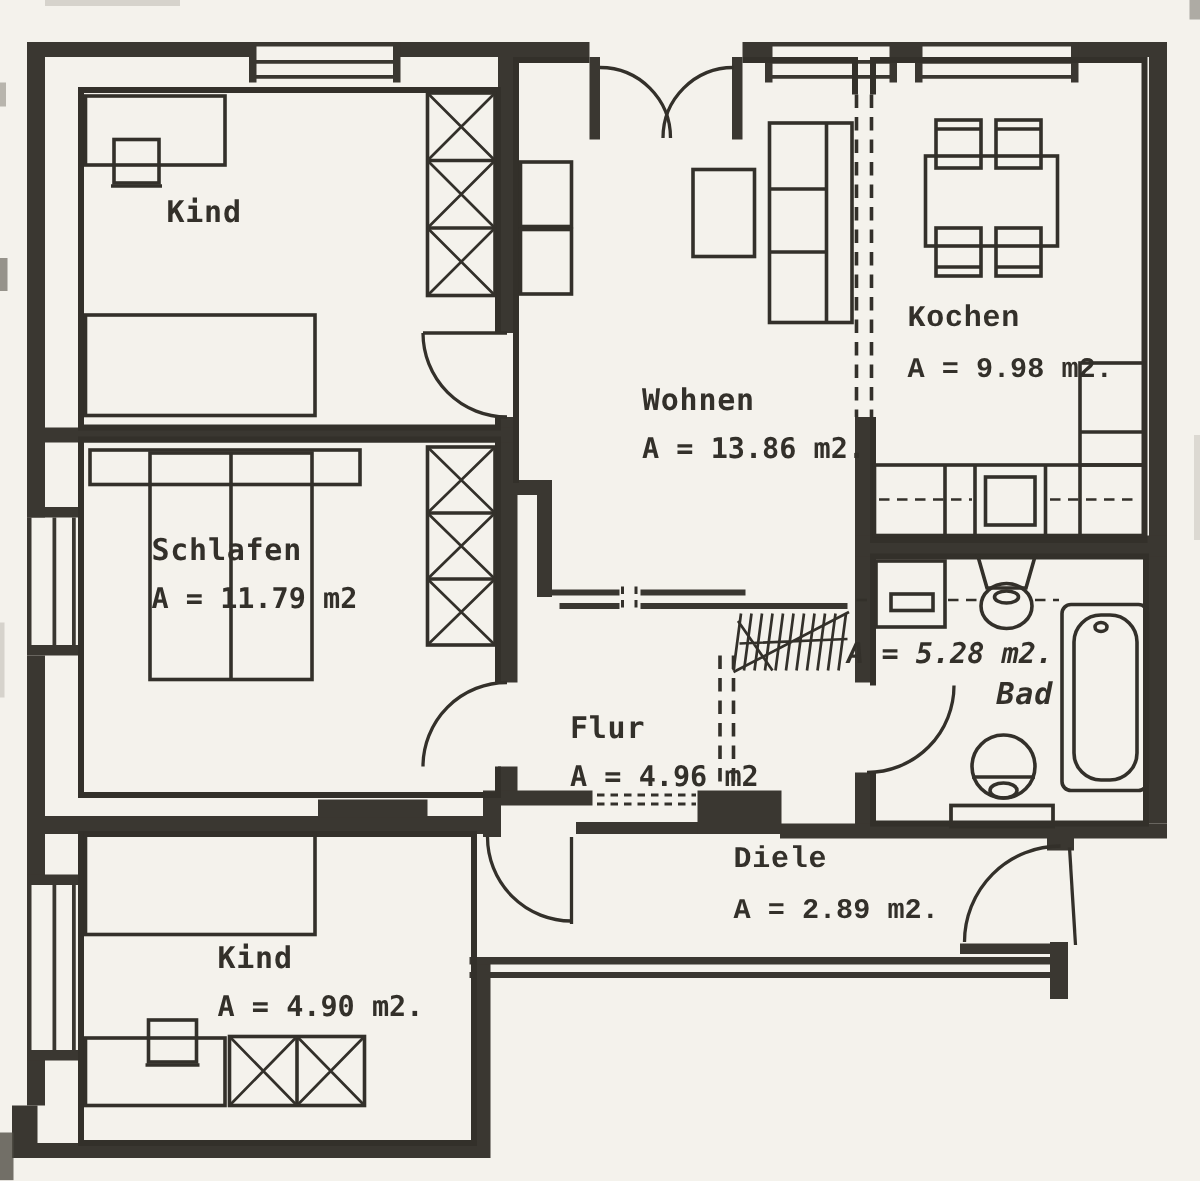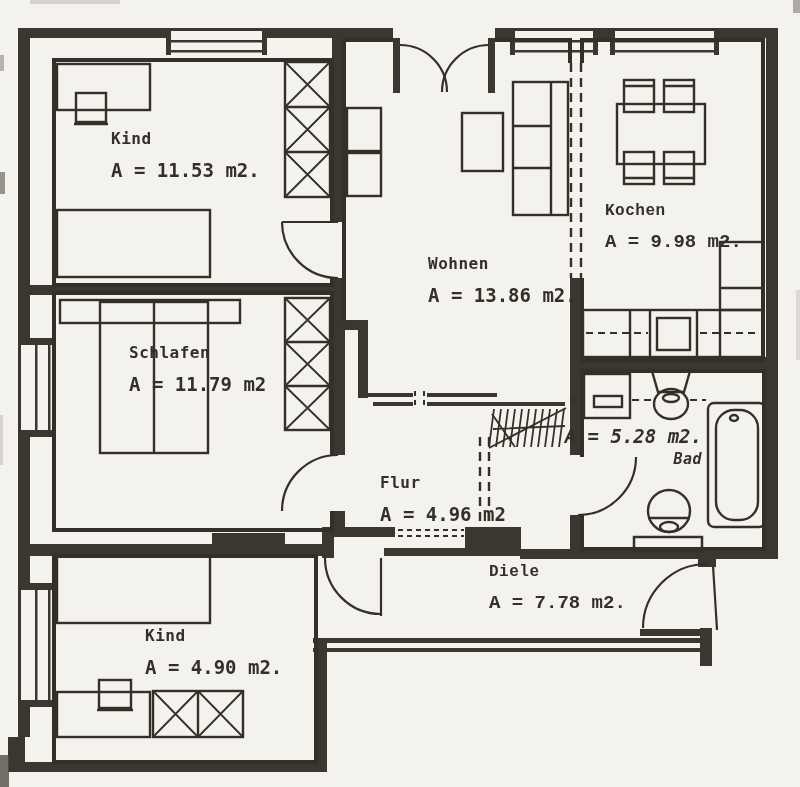--- a/index.html
+++ b/index.html
@@ -26,25 +26,25 @@
   .dash2{stroke-width:2;stroke-dasharray:5 4;}
   .dashf{stroke-width:1.8;stroke-dasharray:7 5;}
   .paperfill{fill:var(--paper);stroke:var(--ink);stroke-width:2.5;}
   .room-label{
     position:absolute;
     color:var(--ink);
     font-weight:700;
     white-space:nowrap;
     line-height:1;
   }
-  .room-name{font-size:16px;letter-spacing:.5px;}
+  .room-name{font-size:20px;letter-spacing:.5px;}
   .room-area{font-size:19px;margin-top:14px;letter-spacing:0;}
   .label-bad{text-align:right;width:150px;font-style:italic;}
   .label-bad .room-area{margin-top:0;}
-  .label-bad .room-name{margin-top:6px;font-size:15px;}
+  .label-bad .room-name{margin-top:6px;font-size:20px;}
 </style>
 </head>
 <body>
 
 <div class="page">
   <svg viewBox="0 0 800 787" width="800" height="787">
 
     <g class="wl">
       <rect x="20" y="28" width="148" height="10"></rect>
       <rect x="265" y="28" width="128" height="10"></rect>
@@ -280,50 +280,49 @@
       <rect x="0" y="415" width="3" height="50" fill="#b7b4ab" opacity="0.5"></rect>
       <rect x="0" y="755" width="9" height="32" fill="#514e46" opacity="0.8"></rect>
       <rect x="793" y="0" width="7" height="13" fill="#7f7c74" opacity="0.6"></rect>
       <rect x="796" y="290" width="4" height="70" fill="#c3c0b7" opacity="0.5"></rect>
       <rect x="30" y="0" width="90" height="4" fill="#a9a69d" opacity="0.4"></rect>
     </g>
   </svg>
 
   <div class="room-label" style="left:111px;top:131px;">
     <div class="room-name">Kind</div>
-    <div class="room-area">A = 11.53 m2.</div>
   </div>
 
   <div class="room-label" style="left:428px;top:256px;">
     <div class="room-name">Wohnen</div>
     <div class="room-area">A = 13.86 m2.</div>
   </div>
 
   <div class="room-label" style="left:605px;top:203px;font-family:Liberation Mono, monospace;">
     <div class="room-name">Kochen</div>
     <div class="room-area">A = 9.98 m2.</div>
   </div>
 
-  <div class="room-label" style="left:101px;top:345px;padding-left:28px;">
+  <div class="room-label" style="left:101px;top:356px;">
     <div class="room-name">Schlafen</div>
     <div class="room-area">A = 11.79 m2</div>
   </div>
 
   <div class="room-label" style="left:380px;top:438px;margin-top:37px;">
     <div class="room-name">Flur</div>
     <div class="room-area">A = 4.96 m2</div>
   </div>
 
   <div class="room-label label-bad" style="left:552px;top:427px;">
     <div class="room-area">A = 5.28 m2.</div>
     <div class="room-name">Bad</div>
   </div>
 
   <div class="room-label" style="left:489px;top:564px;font-family:Liberation Mono, monospace;">
     <div class="room-name">Diele</div>
-    <div class="room-area">A = 7.78 m2.</div>
+    <div class="room-area">A = 2.89 m2.</div>
   </div>
 
   <div class="room-label" style="left:145px;top:628px;">
     <div class="room-name">Kind</div>
     <div class="room-area">A = 4.90 m2.</div>
   </div>
 </div>
 
 </body></html>

